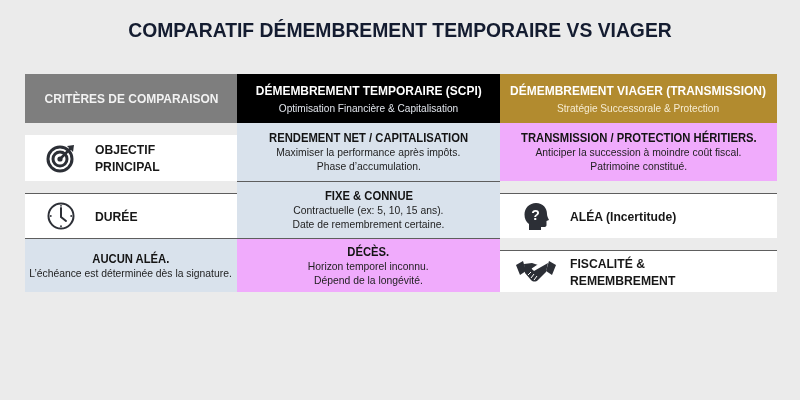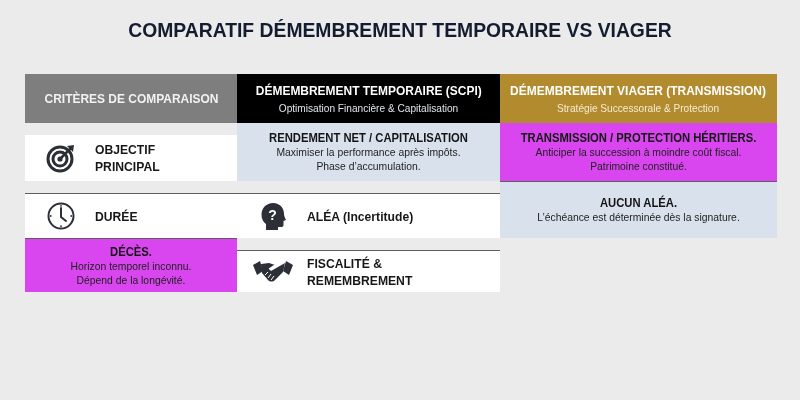--- a/index.html
+++ b/index.html
@@ -19,23 +19,23 @@
   .h1 { background: #7e7e7e; }
   .h2 { background: #000000; }
   .h3 { background: #b28b2f; align-items: center; }
   .h .main { font-weight: bold; font-size: 13px; transform: scaleX(0.92); white-space: nowrap; }
   .h1 .main { color: #f2f2f2; font-size: 13px; }
   .h .sub { font-size: 11px; margin-top: 4px; transform: scaleX(0.92); white-space: nowrap; }
   .h2 .sub { color: #dfe3ea; }
   .h3 .sub { color: #f6ecd2; }
   .c1 { background: #ffffff; display: flex; align-items: center; border-top: 1.5px solid #5e5e5e; margin-top: 12px; }
   .c2 { background: #d9e2ec; border-top: 1.5px solid #5e5e5e; }
-  .c3 { background: #d946ef; border-top: 1.5px solid #5e5e5e; }
+  .c3 { background: #f0abfc; border-top: 1.5px solid #5e5e5e; }
   .row1 { border-top: none; }
-  .c2, .c3 { display: flex; flex-direction: column; justify-content: center; text-align: center; color: #1a1a1a; }
+  .c2, .c3 { display: flex; flex-direction: column; align-items: center; justify-content: center; text-align: center; color: #1a1a1a; }
   .cell-title { font-weight: bold; font-size: 12.5px; transform: scaleX(0.9); white-space: nowrap; color: #141414; }
   .cell-line { font-size: 11.5px; transform: scaleX(0.9); white-space: nowrap; line-height: 14px; color: #1e1e1e; }
   .icon { width: 44px; margin-left: 14px; display: flex; align-items: center; justify-content: center; }
   .crit { font-weight: bold; font-size: 13.5px; color: #171717; margin-left: 12px; transform: scaleX(0.9); transform-origin: left center; line-height: 17px; }
   .crit span { display: block; }
 </style>
 </head>
 <body>
 
 <div class="title">COMPARATIF DÉMEMBREMENT TEMPORAIRE VS VIAGER</div>
@@ -87,20 +87,25 @@
         <circle cx="15" cy="4.8" r="0.9" fill="#2c2f36"></circle>
         <circle cx="15" cy="25.2" r="0.9" fill="#2c2f36"></circle>
         <circle cx="4.8" cy="15" r="0.9" fill="#2c2f36"></circle>
         <circle cx="25.2" cy="15" r="0.9" fill="#2c2f36"></circle>
       </svg>
     </div>
     <div class="crit">
         <span>DURÉE</span>
       </div>
   </div>
+  <div class="c2">
+    <div class="cell-title">FIXE &amp; CONNUE</div>
+    <div class="cell-line">Contractuelle (ex: 5, 10, 15 ans).</div>
+    <div class="cell-line">Date de remembrement certaine.</div>
+  </div>
 
   <div class="c1">
     <div class="icon">
       <svg width="30" height="30" viewBox="0 0 30 30">
         <path d="M15 2 C22 2 26 7 26 13 C26 15 27 17 28 19 L25.5 20 L25.5 24 C25.5 25.5 24.5 26 23 26 L20 26 L20 29 L8 29 L8 23 C5 21 3.5 17.5 3.5 13.5 C3.5 7 8.5 2 15 2 Z" fill="#2c2f36"></path>
         <text x="14.5" y="19" font-size="14" font-weight="bold" fill="#ffffff" text-anchor="middle" font-family="Liberation Sans, sans-serif">?</text>
       </svg>
     </div>
     <div class="crit">
         <span>ALÉA (Incertitude)</span>

